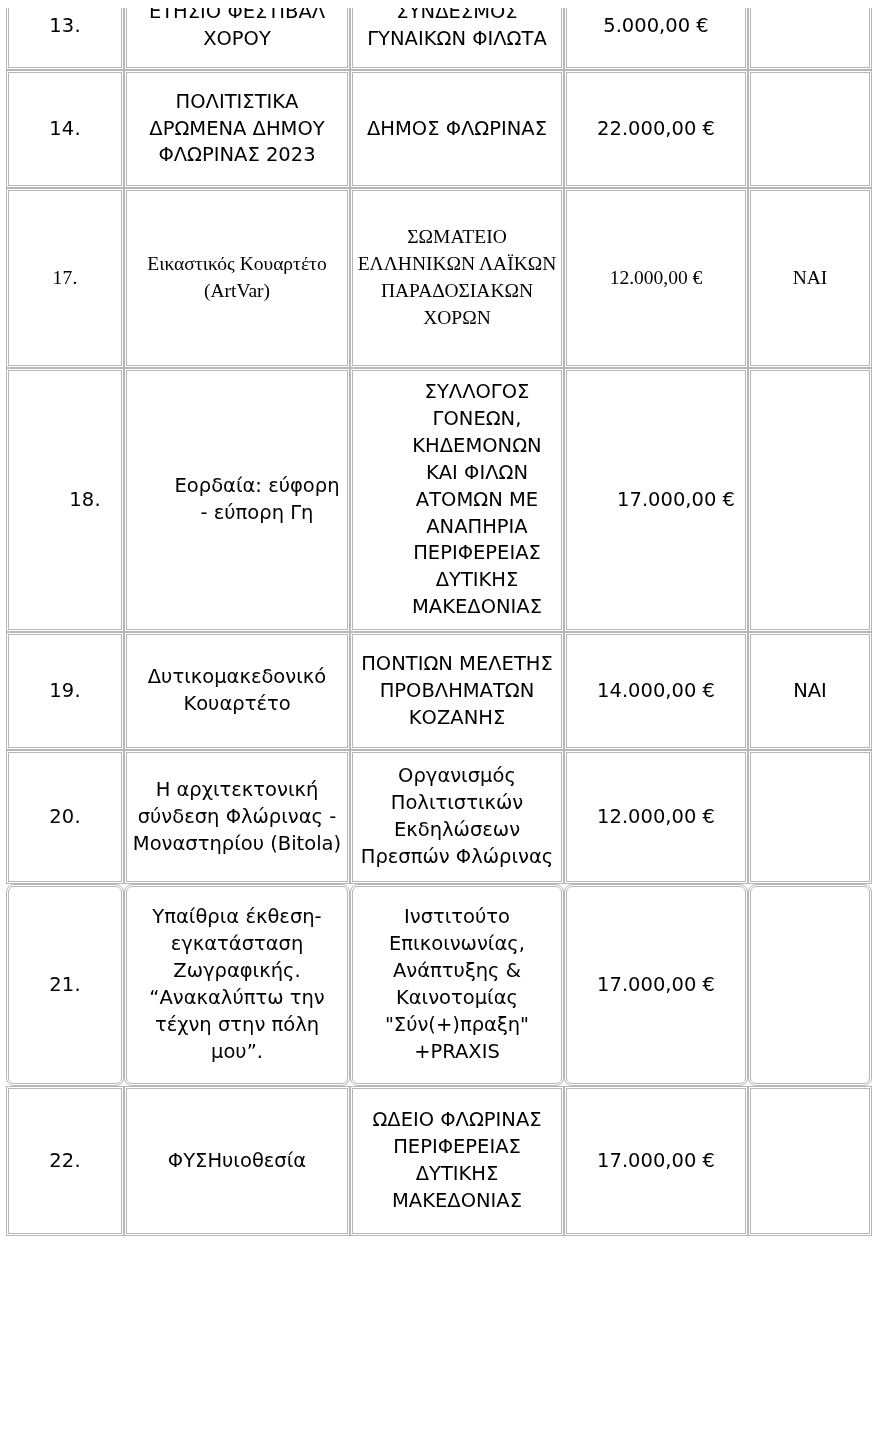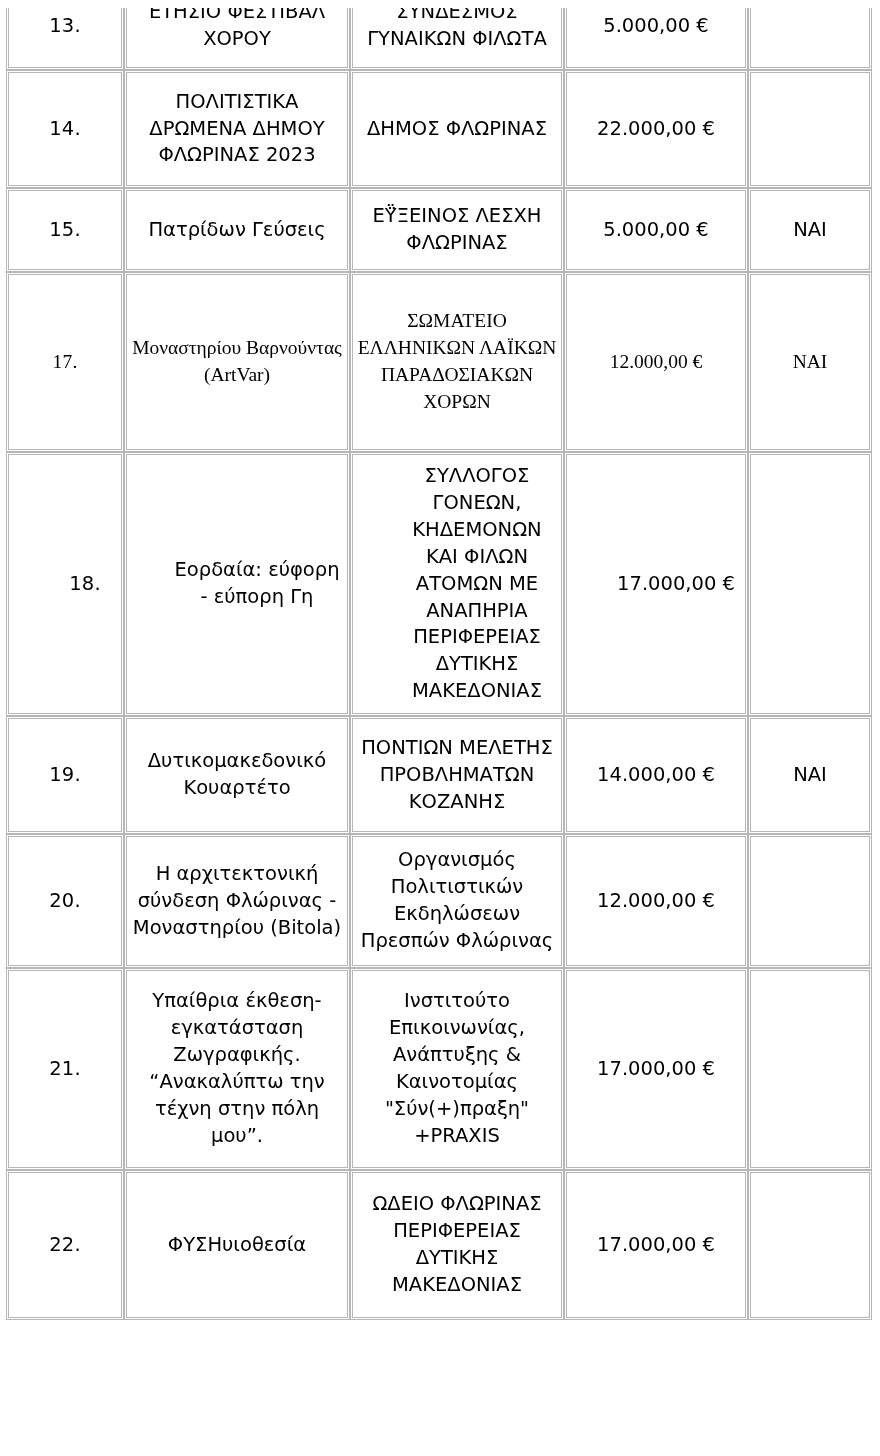--- a/index.html
+++ b/index.html
@@ -80,21 +80,21 @@
 
   
   tr.row-h13 td { height: 66px; }
   tr.row-h14 td { height: 96px; }
   tr.row-h15 td { height: 62px; }
   tr.row-h16 td { height: 62px; }
   tr.row-h17 td { height: 158px; font-family: Liberation Serif, serif; }
   tr.row-h18 td { height: 214px; padding-left: 44px; }
   tr.row-h19 td { height: 96px; }
   tr.row-h20 td { height: 112px; }
-  tr.row-h21 td { height: 180px; }
+  tr.row-h21 td { height: 180px; border-radius: 8px; }
   tr.row-h22 td { height: 128px; }
 
   .below-table {
     position: absolute;
     left: 0;
     top: 1352px;
     width: 880px;
     height: 104px;
     background: #ffffff;
   }
@@ -123,32 +123,25 @@
         </tr>
 
         <tr class="row-h14">
           <td class="cell-index">14.</td>
           <td class="cell-title">ΠΟΛΙΤΙΣΤΙΚΑ ΔΡΩΜΕΝΑ ΔΗΜΟΥ ΦΛΩΡΙΝΑΣ 2023</td>
           <td class="cell-org">ΔΗΜΟΣ ΦΛΩΡΙΝΑΣ</td>
           <td class="cell-amount">22.000,00 €</td>
           <td class="cell-flag"></td>
         </tr>
 
-        <tr class="row-h15">
-          <td class="cell-index">15.</td>
-          <td class="cell-title">Πατρίδων Γεύσεις</td>
-          <td class="cell-org">ΕΫ̈ΞΕΙΝΟΣ ΛΕΣΧΗ ΦΛΩΡΙΝΑΣ</td>
-          <td class="cell-amount">5.000,00 €</td>
-          <td class="cell-flag">ΝΑΙ</td>
-        </tr>
 
 
         <tr class="row-h17">
           <td class="cell-index">17.</td>
-          <td class="cell-title">Μοναστηρίου Βαρνούντας (ArtVar)</td>
+          <td class="cell-title">Εικαστικός Κουαρτέτο (ArtVar)</td>
           <td class="cell-org">ΣΩΜΑΤΕΙΟ ΕΛΛΗΝΙΚΩΝ ΛΑΪΚΩΝ ΠΑΡΑΔΟΣΙΑΚΩΝ ΧΟΡΩΝ</td>
           <td class="cell-amount">12.000,00 €</td>
           <td class="cell-flag">ΝΑΙ</td>
         </tr>
 
         <tr class="row-h18">
           <td class="cell-index">18.</td>
           <td class="cell-title">Εορδαία: εύφορη - εύπορη Γη</td>
           <td class="cell-org">ΣΥΛΛΟΓΟΣ ΓΟΝΕΩΝ, ΚΗΔΕΜΟΝΩΝ ΚΑΙ ΦΙΛΩΝ ΑΤΟΜΩΝ ΜΕ ΑΝΑΠΗΡΙΑ ΠΕΡΙΦΕΡΕΙΑΣ ΔΥΤΙΚΗΣ ΜΑΚΕΔΟΝΙΑΣ</td>
           <td class="cell-amount">17.000,00 €</td>

